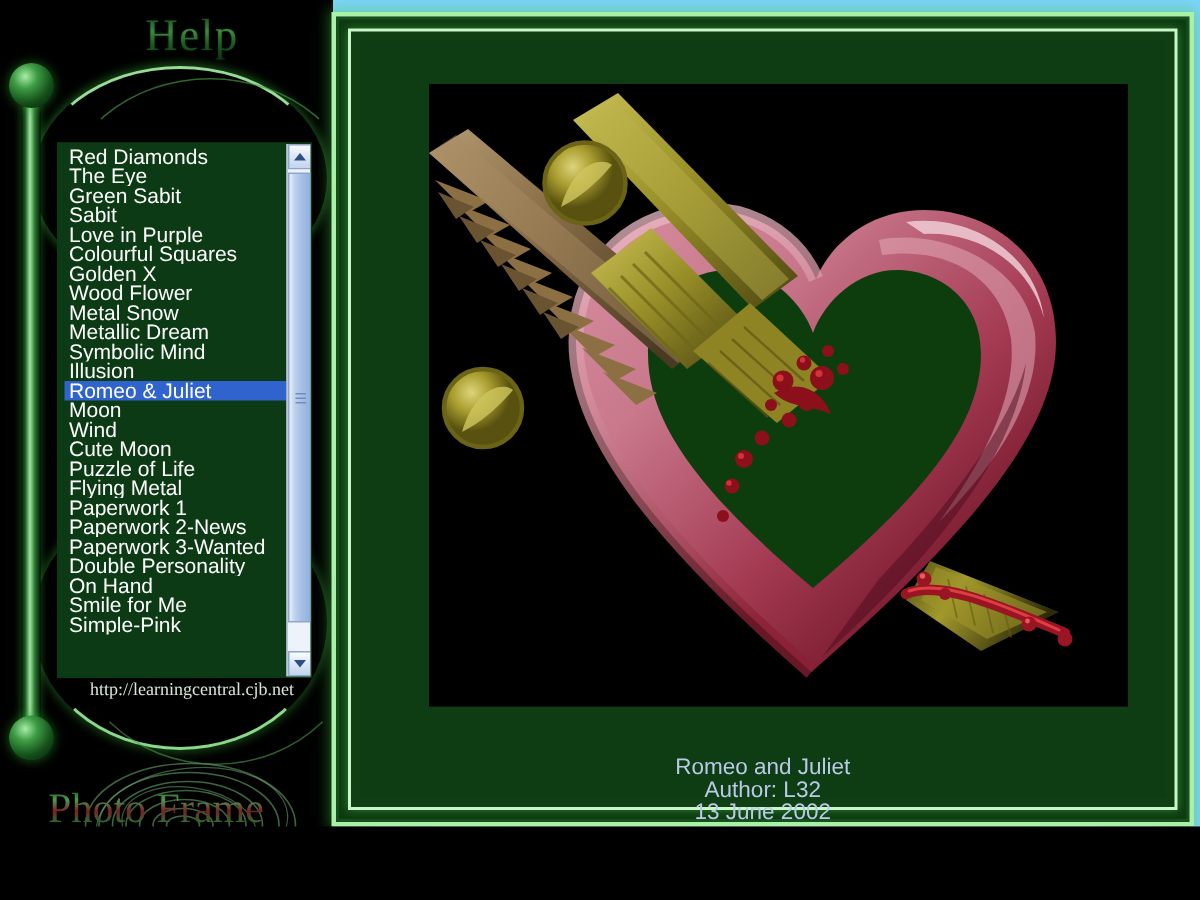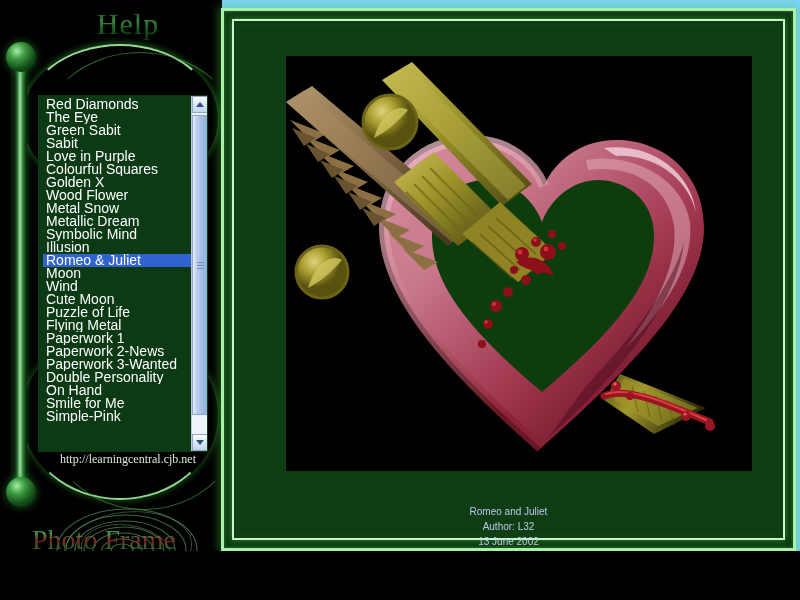--- a/index.html
+++ b/index.html
@@ -143,21 +143,21 @@
   }
 
   
   #artwork{
     position:absolute;left:46px;top:29px;width:466px;height:415px;background:#000;
   }
   #art-svg{display:block;width:466px;height:415px;}
 
   #caption{
     position:absolute;left:0;right:0;top:477px;text-align:center;
-    font-size:10px;line-height:15px;color:#b9c9e8;
+    font-size:15px;line-height:15px;color:#b9c9e8;
     font-family:"Liberation Sans", sans-serif;
   }
 
   
   #bottom-bar{position:absolute;left:0;top:551px;width:800px;height:49px;background:#000;}
   #bar-highlight{
     position:absolute;left:222px;top:551px;width:573px;height:3px;
     background:linear-gradient(90deg,rgba(160,240,160,.2),#bdf5bd 20%,#bdf5bd 80%,rgba(160,240,160,.2));
     filter:blur(.5px);
   }

